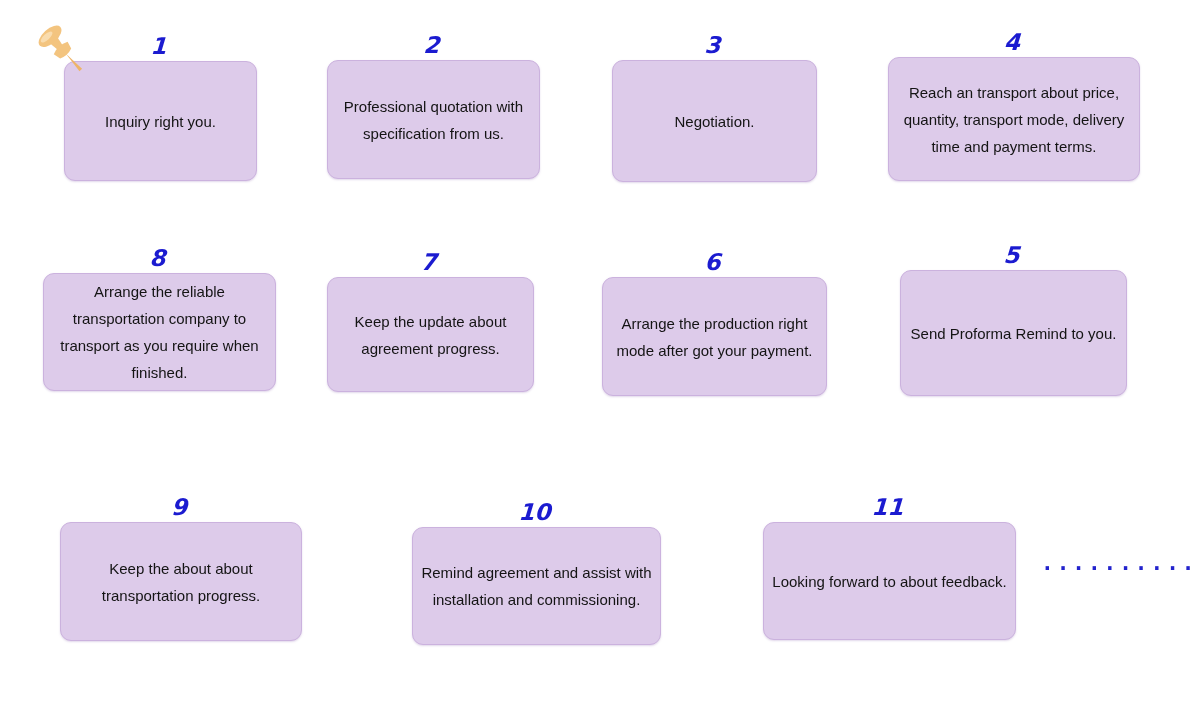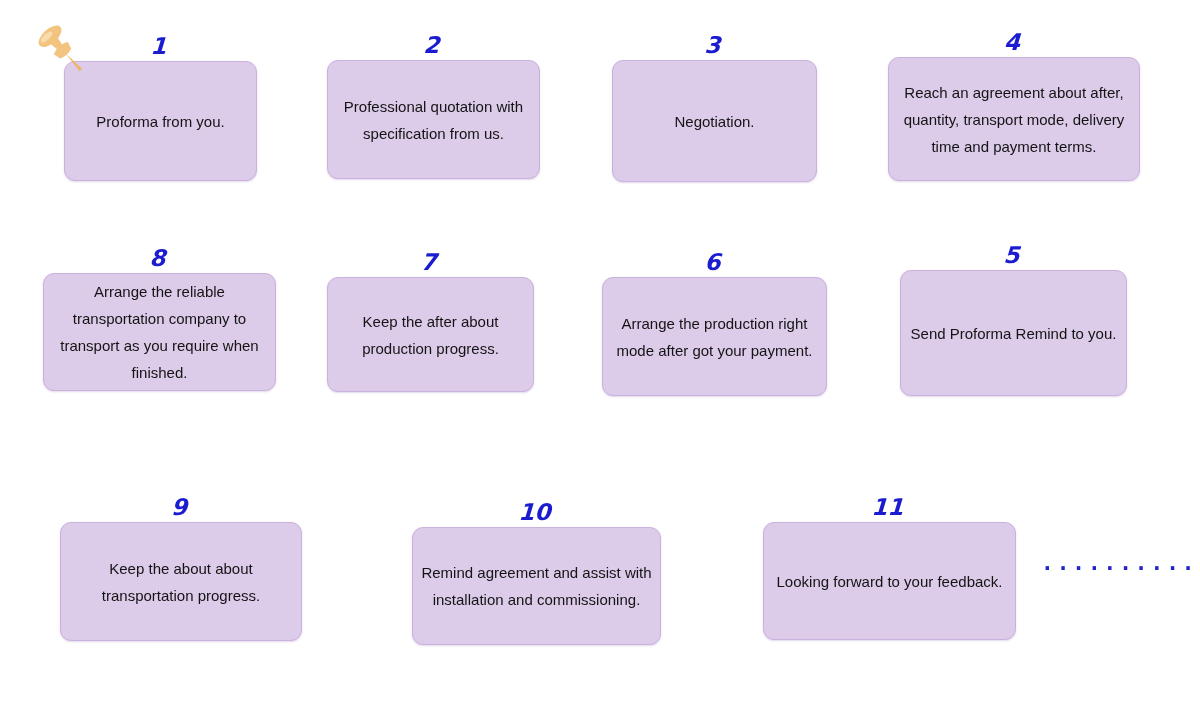--- a/index.html
+++ b/index.html
@@ -82,46 +82,46 @@
       <path d="M20 26 L21.6 44 L18.8 44 Z" fill="#eeb468"></path>
       <path d="M16 11 L24 11 L22.6 20 L17.4 20 Z" fill="#f3c47f"></path>
       <path d="M12.5 20 Q20 16.5 27.5 20 L26 26 Q20 28.5 14 26 Z" fill="#f3c47f"></path>
       <ellipse cx="20" cy="7.2" rx="11.2" ry="5.8" fill="#f3c47f"></ellipse>
       <ellipse cx="17.5" cy="5.8" rx="6" ry="2.4" fill="#f9dcae"></ellipse>
     </g>
   </svg>
 
   <div class="step" style="left:64px; top:61px; width:193px; height:120px;">
     <div class="num">1</div>
-    <div class="box">Proforma from you.</div>
+    <div class="box">Inquiry right you.</div>
   </div>
 
   <div class="step" style="left:327px; top:60px; width:213px; height:119px;">
     <div class="num">2</div>
     <div class="box">Professional quotation with specification from us.</div>
   </div>
 
   <div class="step" style="left:612px; top:60px; width:205px; height:122px;">
     <div class="num">3</div>
     <div class="box">Negotiation.</div>
   </div>
 
   <div class="step" style="left:888px; top:57px; width:252px; height:124px;">
     <div class="num">4</div>
-    <div class="box">Reach an agreement about after, quantity, transport mode, delivery time and payment terms.</div>
+    <div class="box">Reach an transport about price, quantity, transport mode, delivery time and payment terms.</div>
   </div>
 
   <div class="step" style="left:43px; top:273px; width:233px; height:118px;">
     <div class="num">8</div>
     <div class="box">Arrange the reliable transportation company to transport  as you require when finished.</div>
   </div>
 
   <div class="step" style="left:327px; top:277px; width:207px; height:115px;">
     <div class="num">7</div>
-    <div class="box">Keep the after about production progress.</div>
+    <div class="box">Keep the update about agreement progress.</div>
   </div>
 
   <div class="step" style="left:602px; top:277px; width:225px; height:119px;">
     <div class="num">6</div>
     <div class="box">Arrange the production right mode after got your payment.</div>
   </div>
 
   <div class="step" style="left:900px; top:270px; width:227px; height:126px;">
     <div class="num">5</div>
     <div class="box">Send Proforma Remind to you.</div>
@@ -132,18 +132,18 @@
     <div class="box">Keep the about about transportation progress.</div>
   </div>
 
   <div class="step" style="left:412px; top:527px; width:249px; height:118px;">
     <div class="num">10</div>
     <div class="box">Remind agreement and assist with installation and commissioning.</div>
   </div>
 
   <div class="step" style="left:763px; top:522px; width:253px; height:118px;">
     <div class="num">11</div>
-    <div class="box">Looking forward to your feedback.</div>
+    <div class="box">Looking forward to about feedback.</div>
   </div>
 
   <span class="dots">..........</span>
 
 </div>
 
 </body></html>

